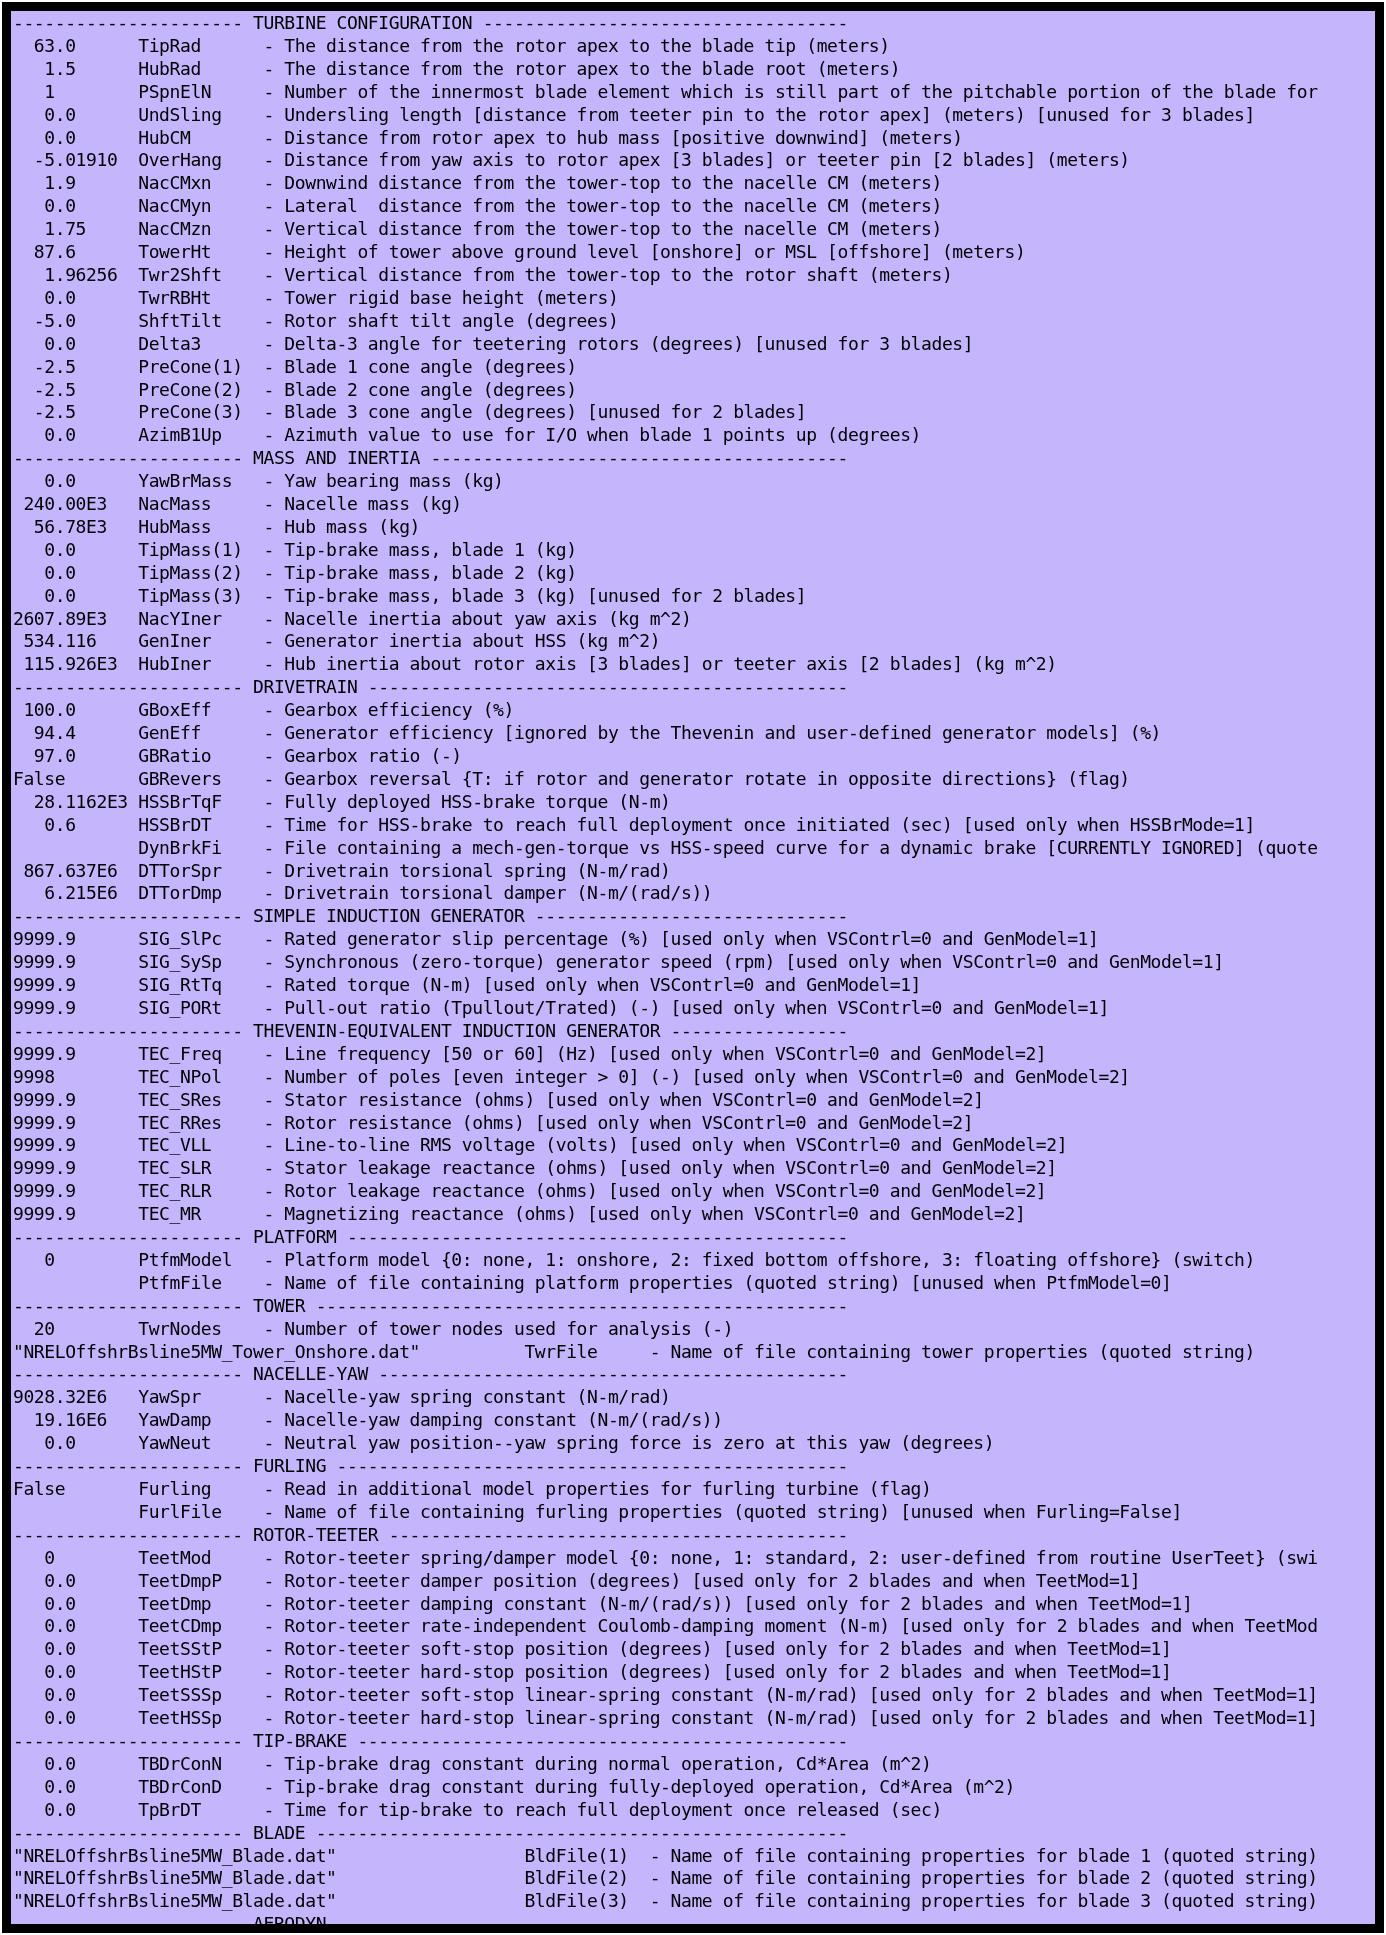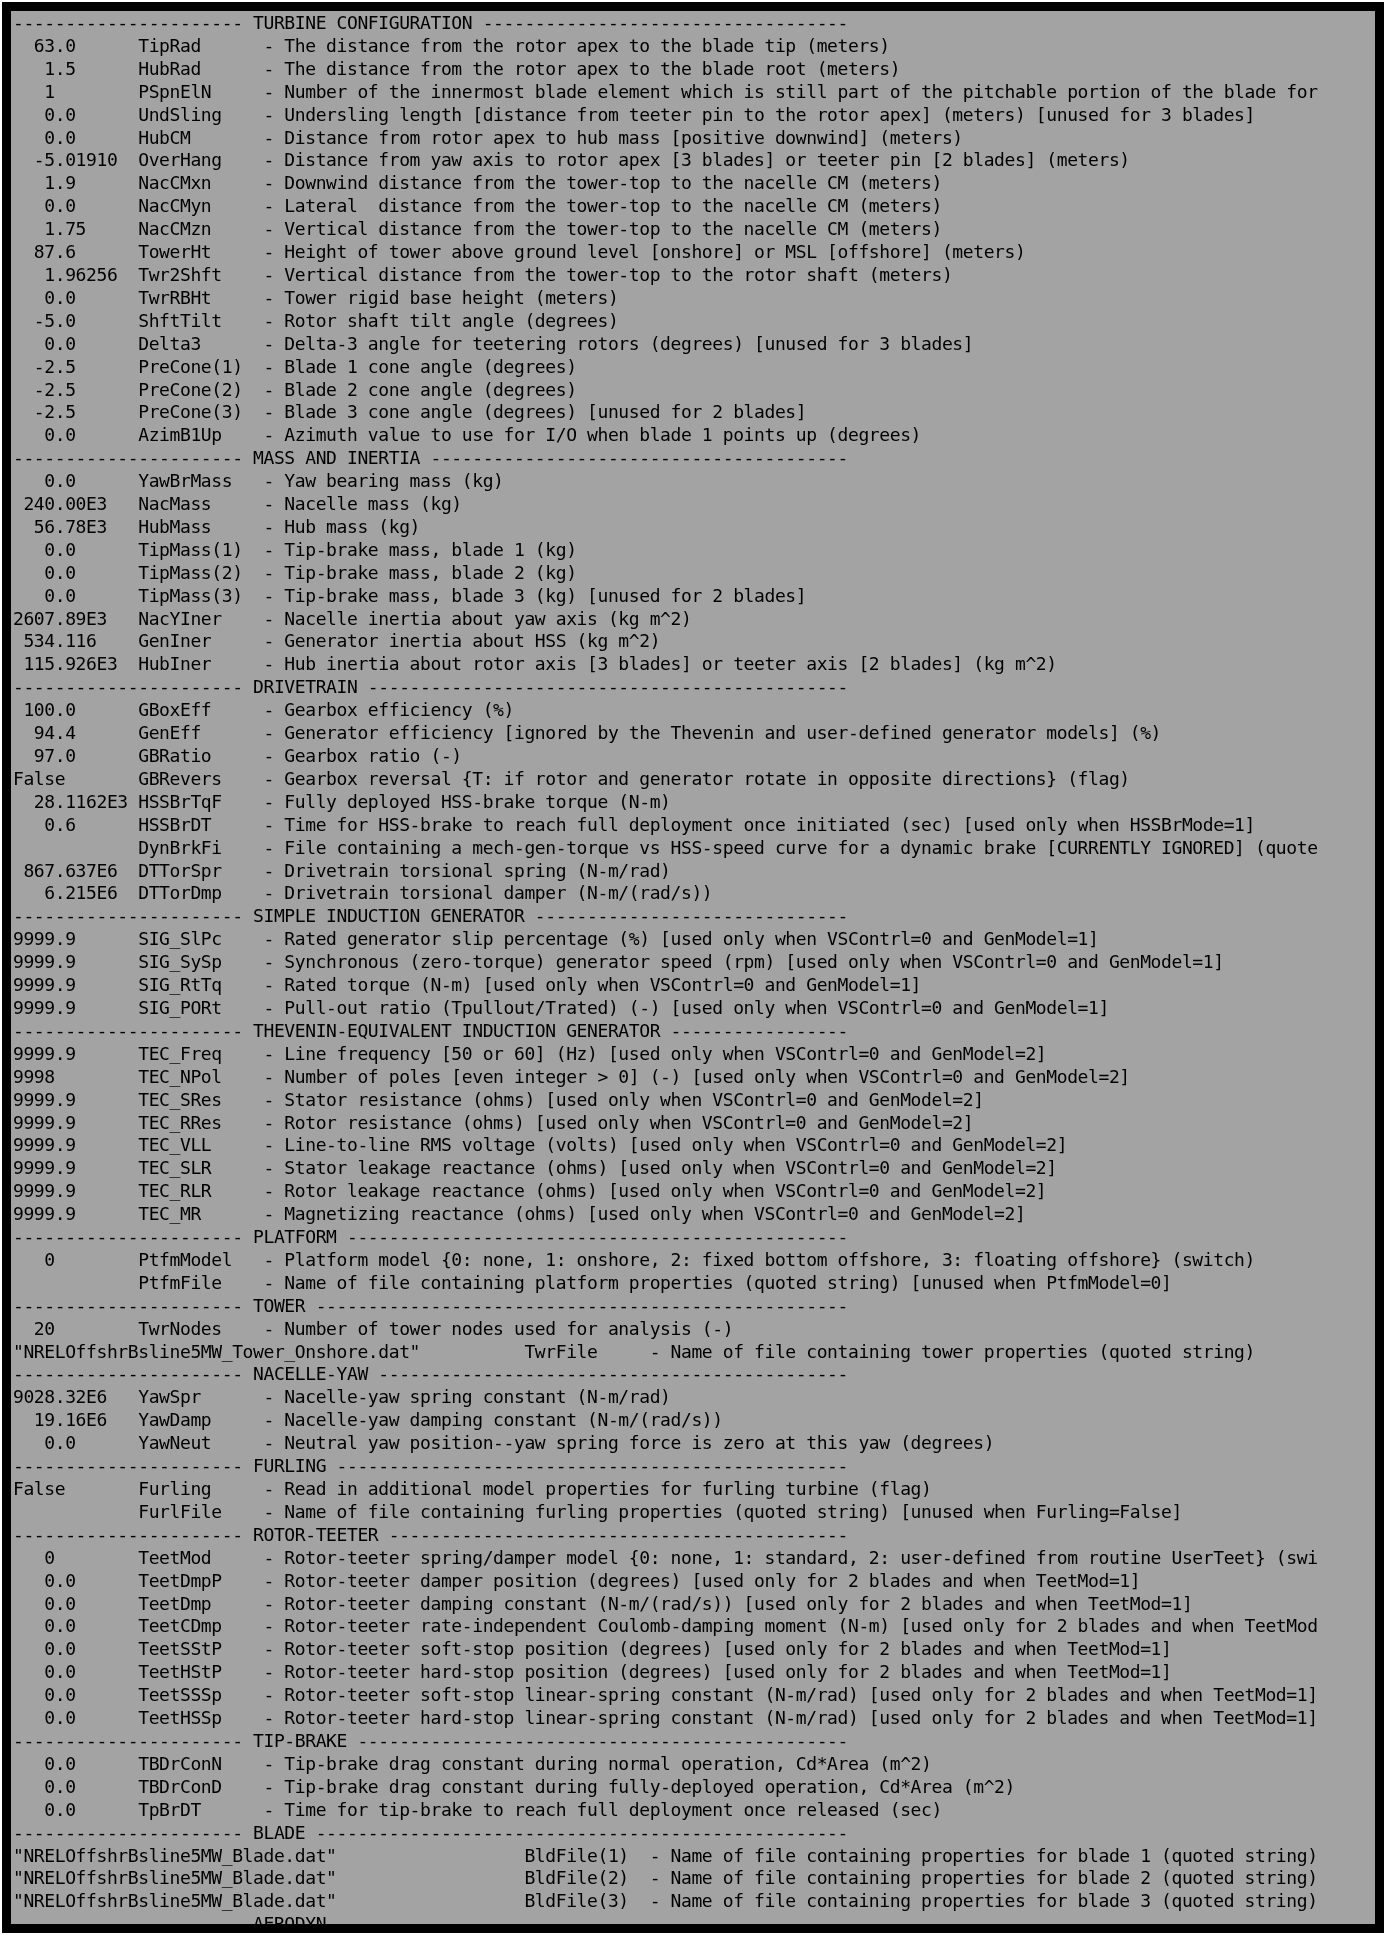--- a/index.html
+++ b/index.html
@@ -14,21 +14,21 @@
     position: relative;
     font-family: "DejaVu Sans Mono", monospace;
   }
   .file-frame {
     position: absolute;
     left: 2px;
     top: 2px;
     right: 2px;
     bottom: 2px;
     border: 9px solid #000000;
-    background: #a3a3a3;
+    background: #c4b5fd;
     overflow: hidden;
     box-sizing: border-box;
   }
   pre.config-text {
     margin: 0;
     padding: 1px 0 0 2px;
     font-family: "DejaVu Sans Mono", monospace;
     font-size: 18px;
     line-height: 22.9px;
     letter-spacing: -0.4px;

